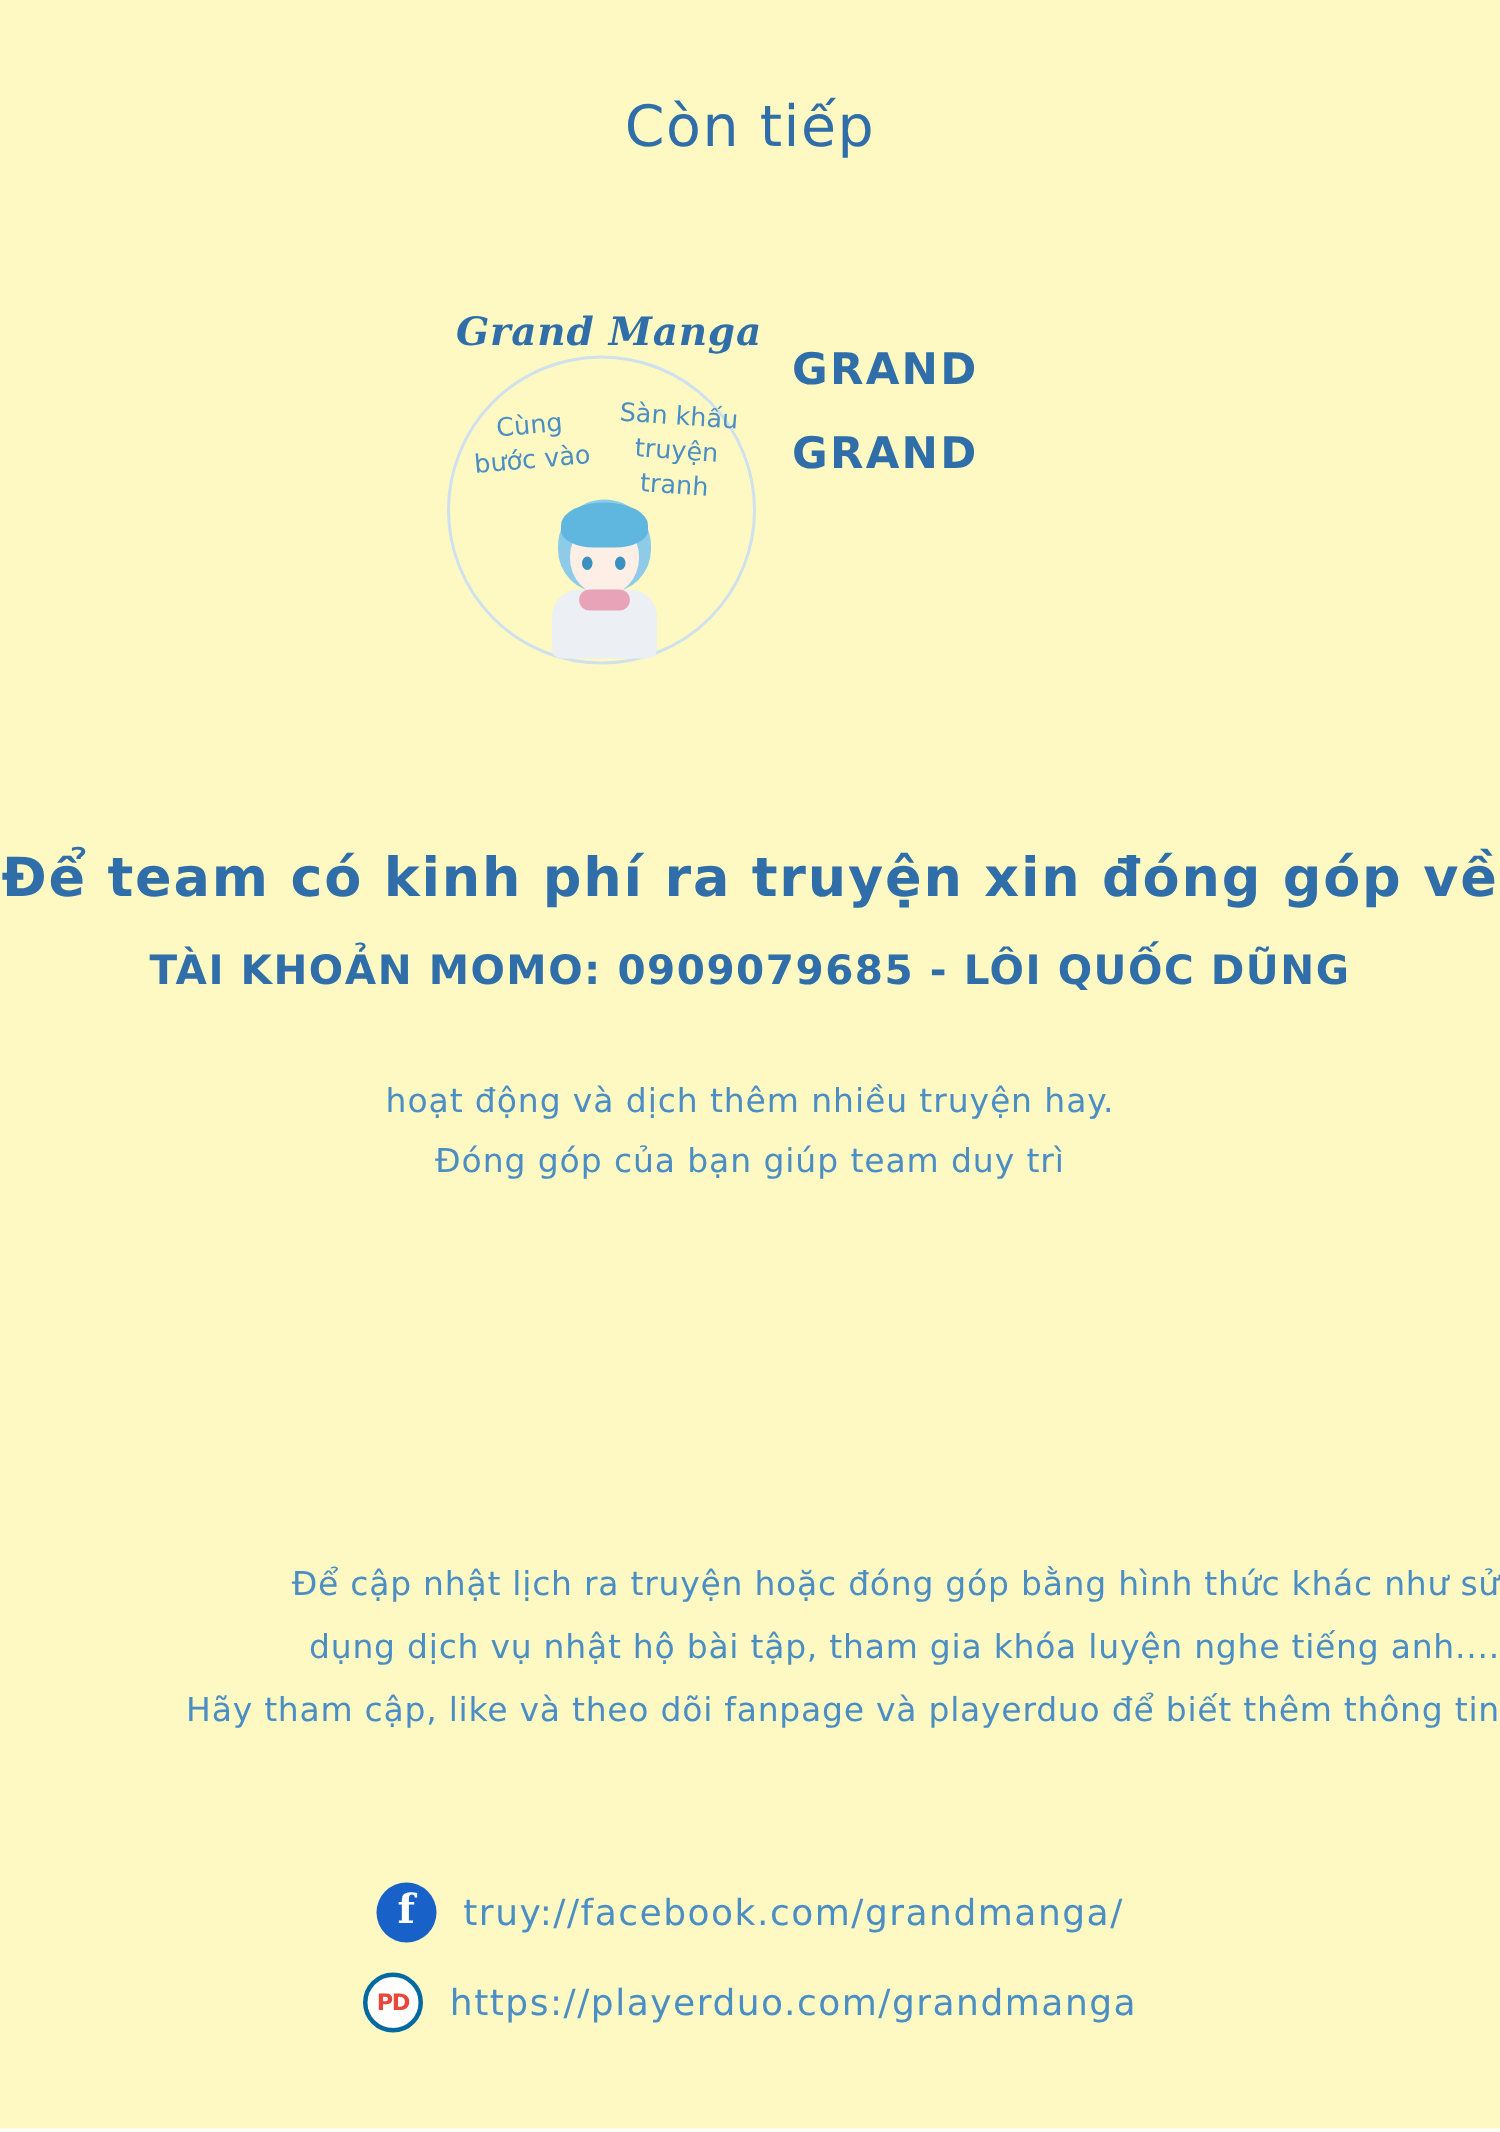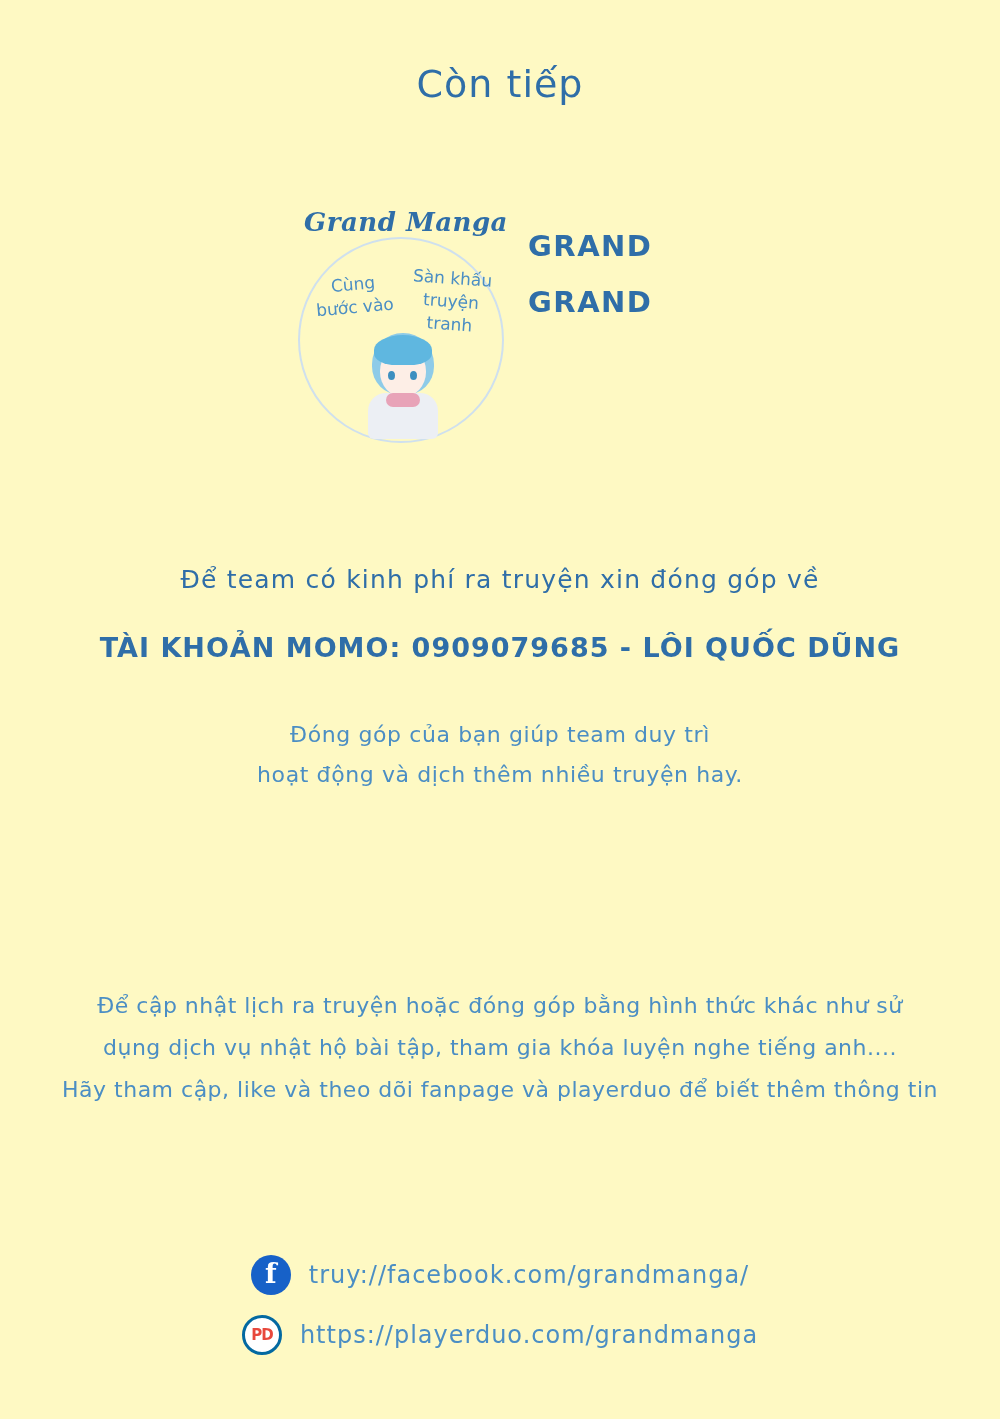--- a/index.html
+++ b/index.html
@@ -178,22 +178,22 @@
     letter-spacing: 1.5px;
   }
 
   
   .donate-line1 {
     position: absolute;
     top: 565px;
     left: 0;
     width: 1000px;
     text-align: center;
-    font-size: 25px;
-    font-weight: 400;
+    font-size: 36px;
+    font-weight: 700;
     color: #2f6ea8;
     letter-spacing: 1.2px;
   }
   .donate-line2 {
     position: absolute;
     top: 632px;
     left: 0;
     width: 1000px;
     text-align: center;
     font-size: 27px;
@@ -209,24 +209,24 @@
     text-align: center;
     font-size: 22px;
     line-height: 40px;
     color: #4b8ec4;
     letter-spacing: 0.6px;
   }
 
   
   .info-block {
     position: absolute;
-    top: 985px;
-    left: 0;
-    width: 1000px;
-    text-align: center;
+    top: 1036px;
+    left: 0;
+    width: 1000px;
+    text-align: right;
     font-size: 22px;
     line-height: 42px;
     color: #4b8ec4;
     letter-spacing: 0.5px;
   }
 
   
   .links {
     position: absolute;
     top: 1245px;
@@ -307,22 +307,22 @@
       <div>GRAND</div>
     </div>
 
   </div>
 
   <div class="donate-line1">Để team có kinh phí ra truyện xin đóng góp về</div>
 
   <div class="donate-line2">TÀI KHOẢN MOMO: 0909079685 - LÔI QUỐC DŨNG</div>
 
   <div class="donate-sub">
+    <div>hoạt động và dịch thêm nhiều truyện hay.</div>
     <div>Đóng góp của bạn giúp team duy trì</div>
-    <div>hoạt động và dịch thêm nhiều truyện hay.</div>
   </div>
 
   <div class="info-block">
     <div>Để cập nhật lịch ra truyện hoặc đóng góp bằng hình thức khác như sử</div>
     <div>dụng dịch vụ nhật hộ bài tập, tham gia khóa luyện nghe tiếng anh....</div>
     <div>Hãy tham cập, like và theo dõi fanpage và playerduo để biết thêm thông tin</div>
   </div>
 
   <div class="links">
 

